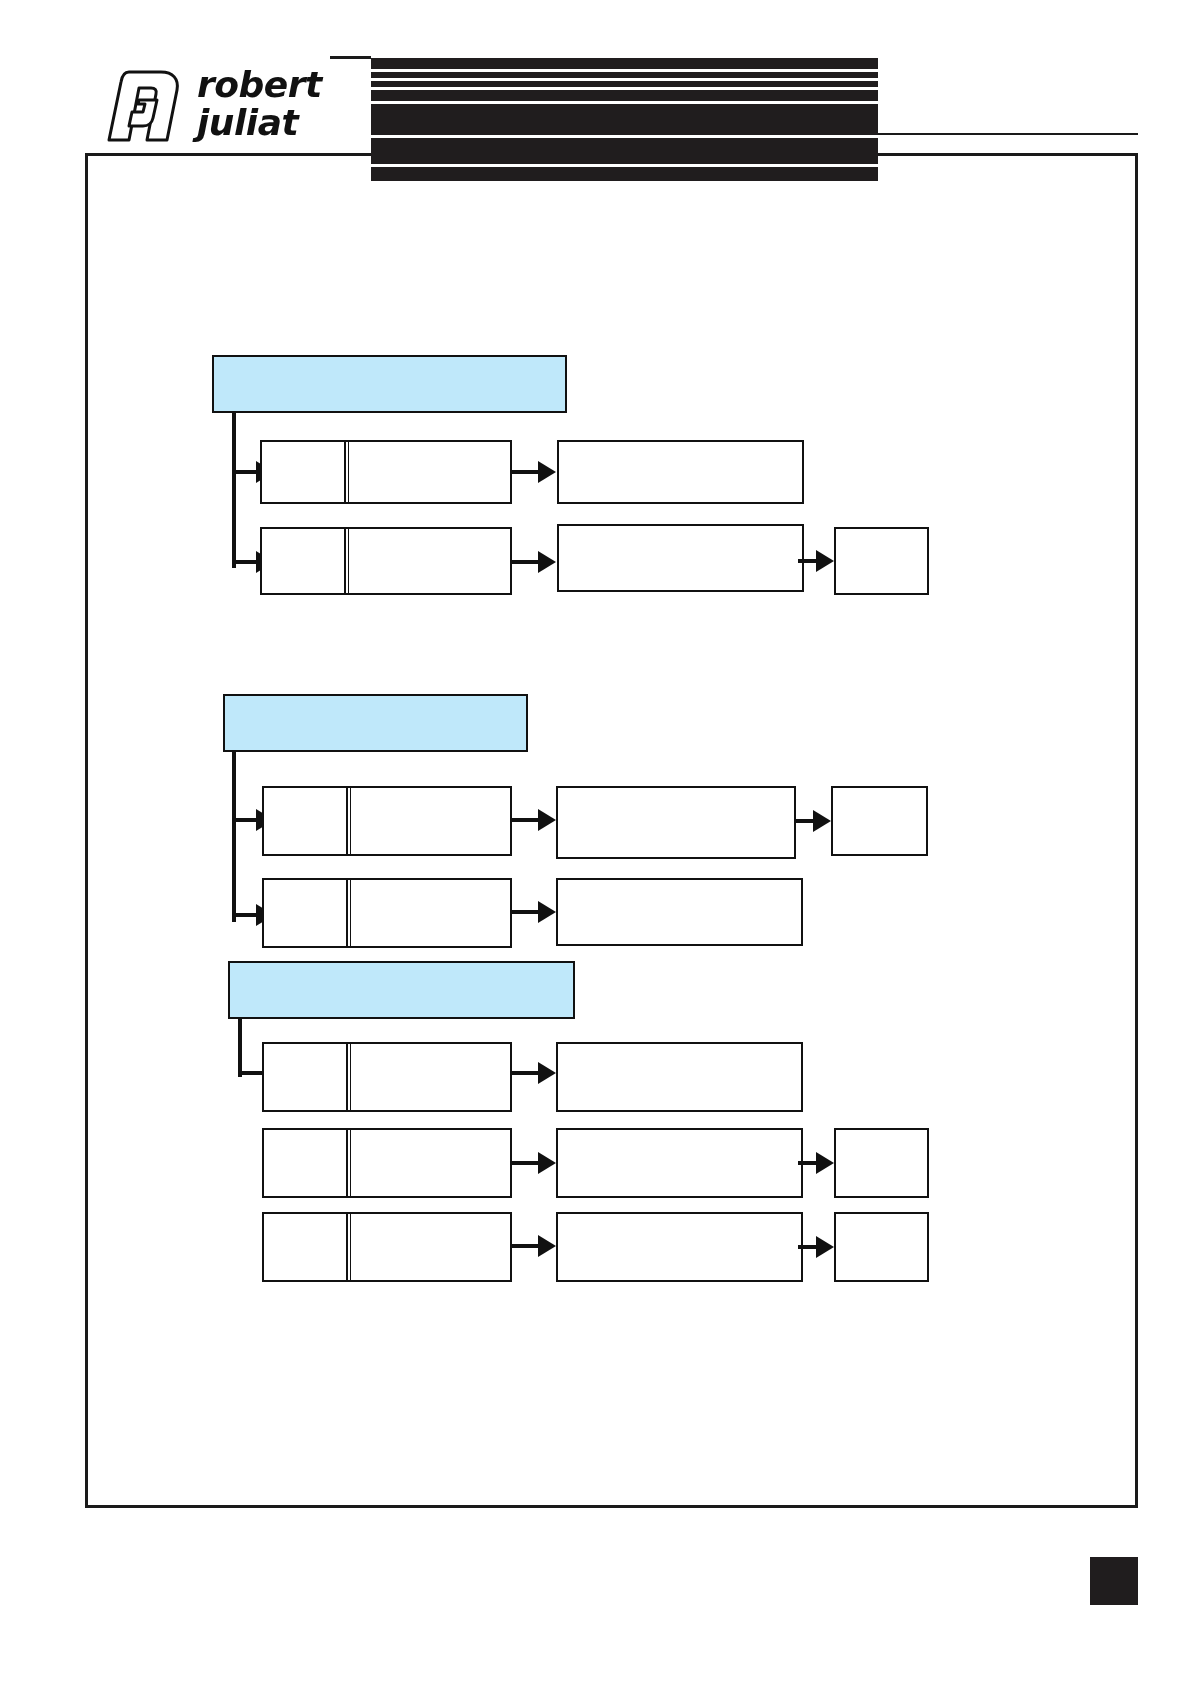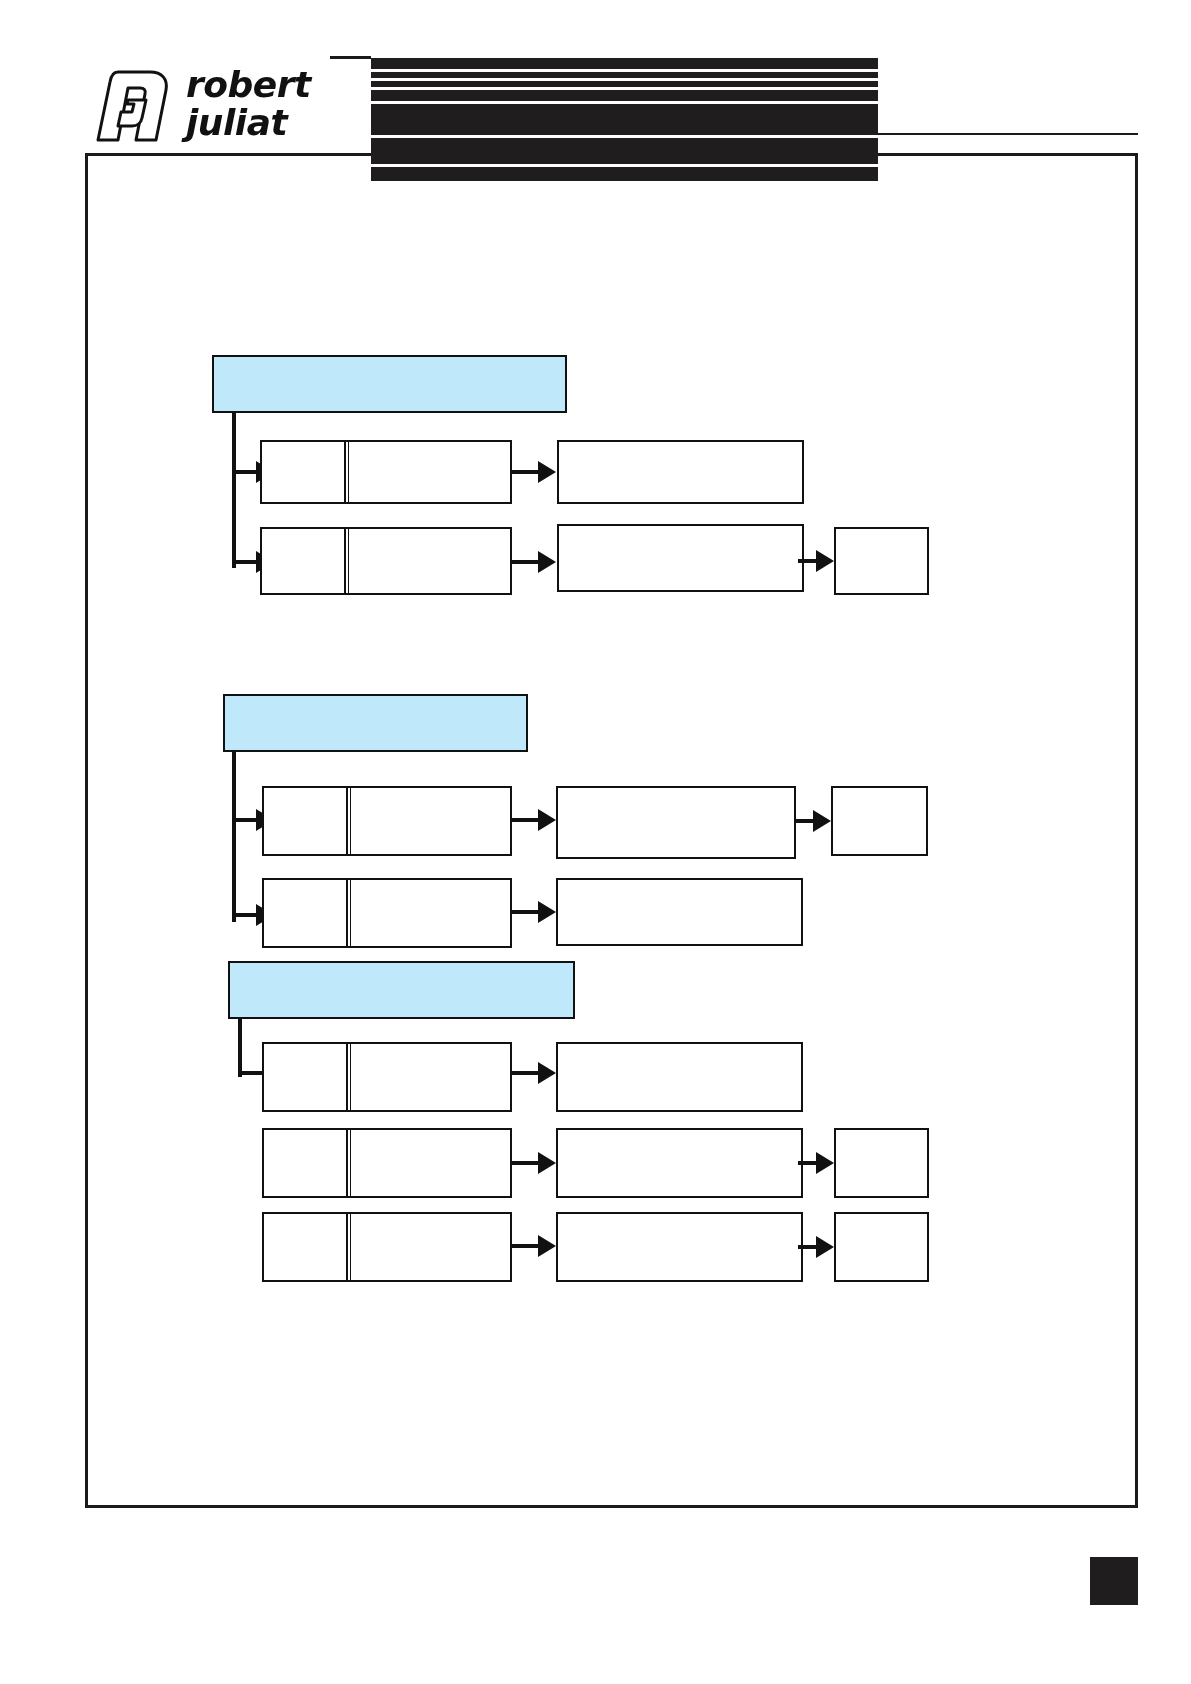--- a/index.html
+++ b/index.html
@@ -75,21 +75,21 @@
 
   
   .redact {
     position: absolute;
     background: #201d1e;
   }
 
   
   .logo-wrap {
     position: absolute;
-    left: 3px;
+    left: 14px;
     top: 6px;
     width: 230px;
     height: 88px;
   }
   .logo-mark { position: absolute; left: 0px; top: 4px; }
   .logo-text {
     position: absolute;
     left: 98px;
     top: 4px;
     font-family: "DejaVu Sans", sans-serif;

